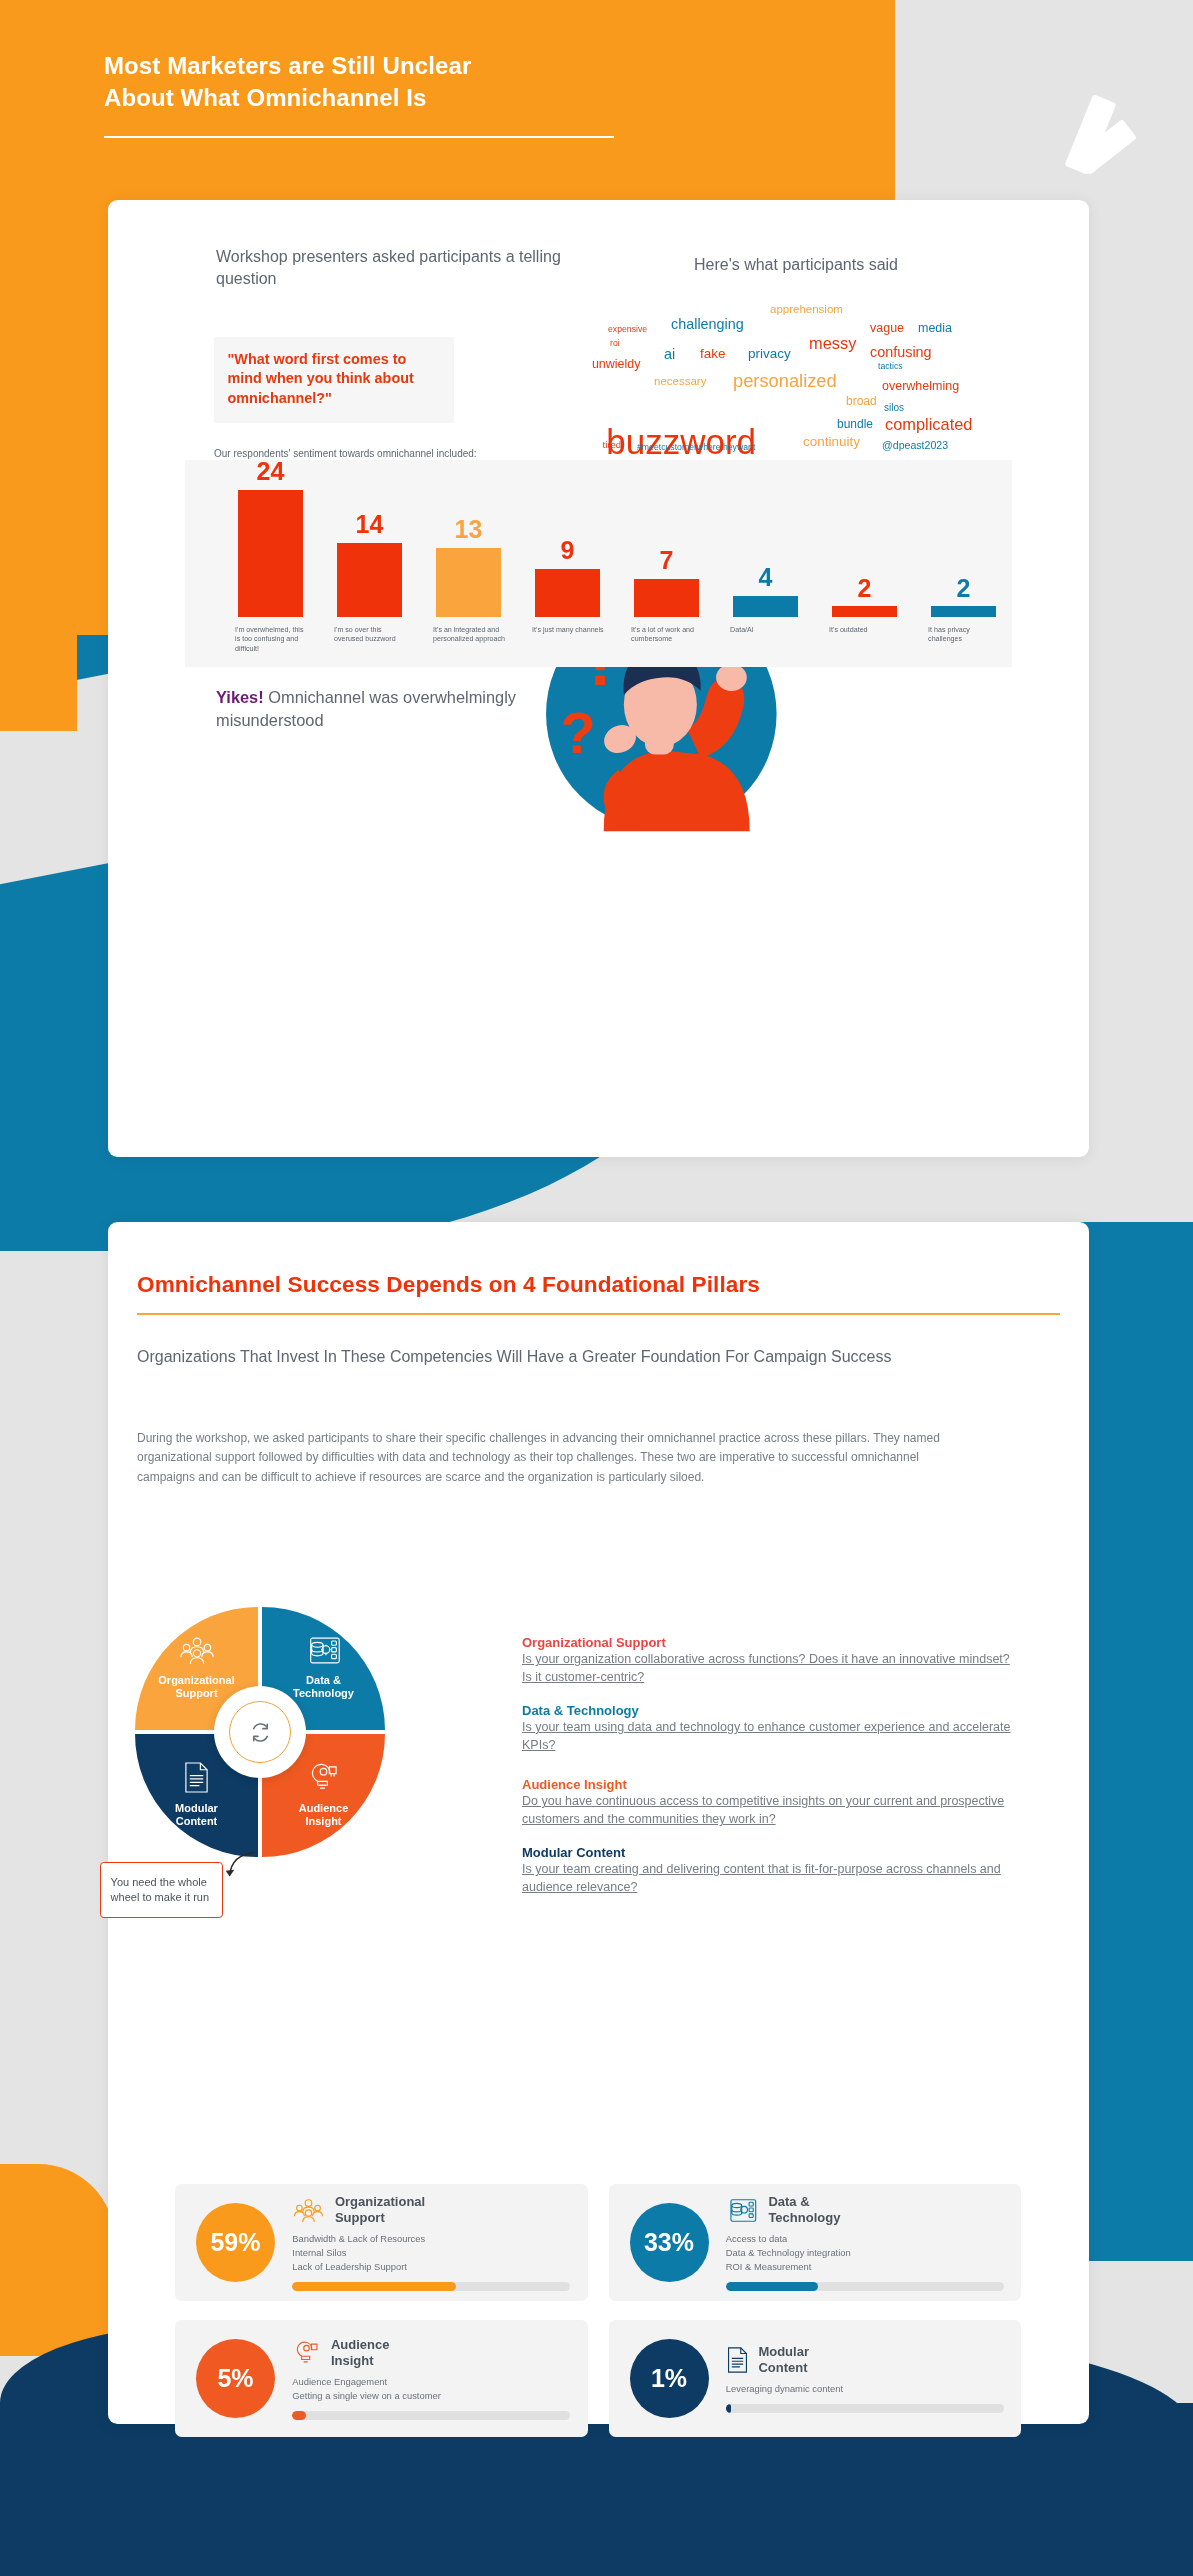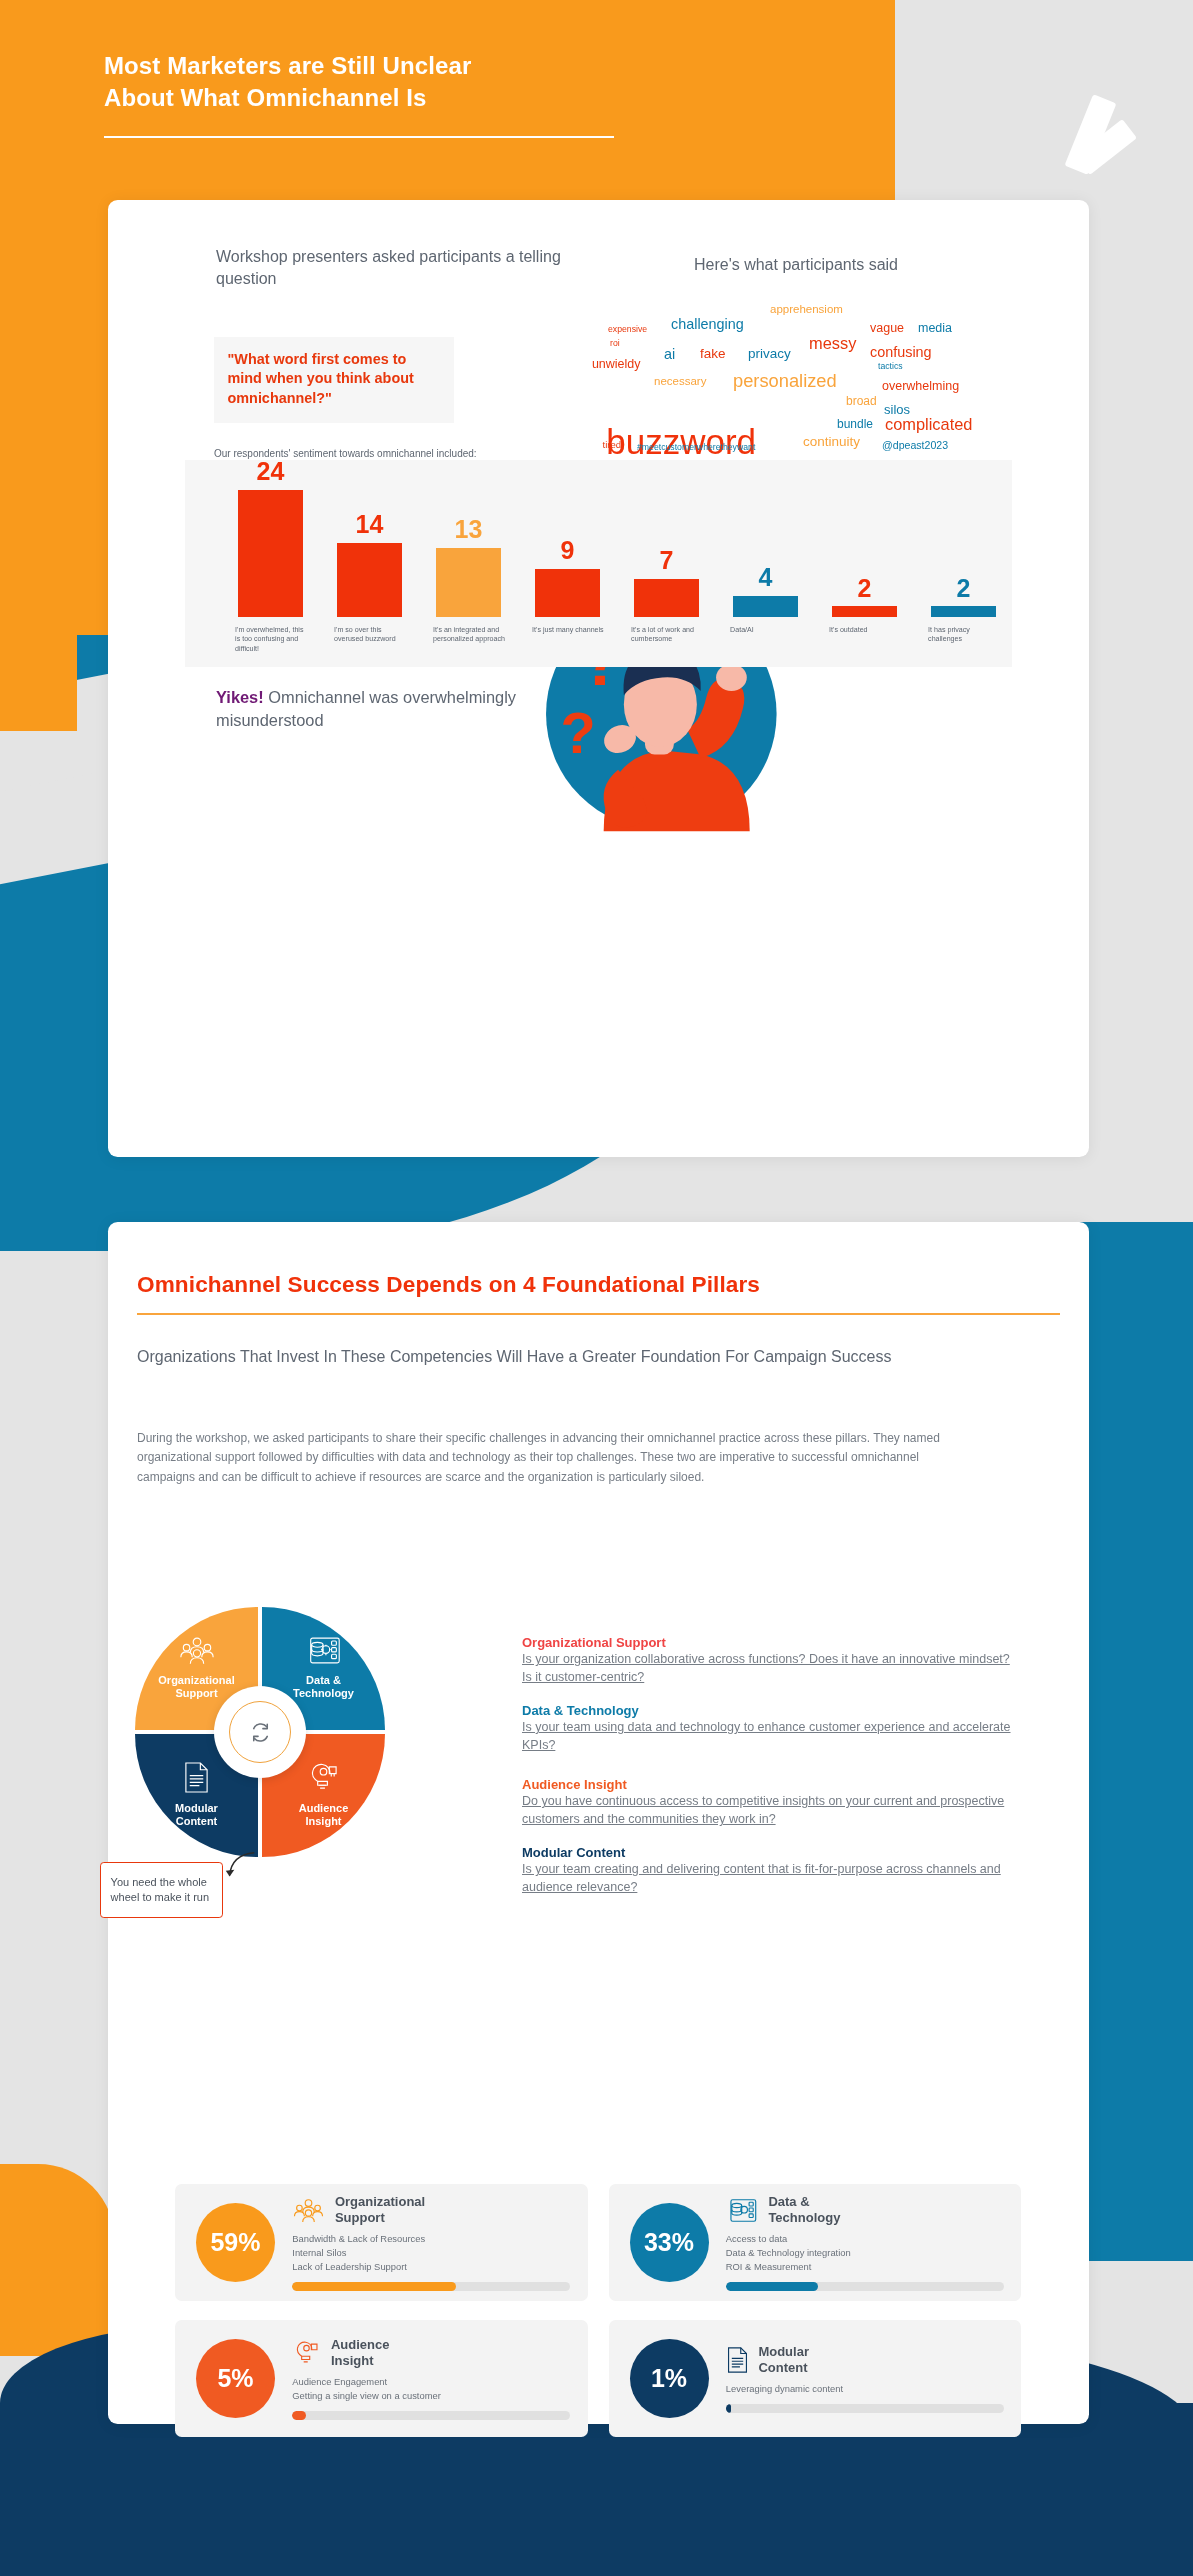--- a/index.html
+++ b/index.html
@@ -313,21 +313,21 @@
       <span class="w" style="left: 75px; top: 56px; font-size: 14.4px; color: rgb(13, 123, 168);">ai</span>
       <span class="w" style="left: 111px; top: 56px; font-size: 13.5px; color: rgb(232, 56, 13);">fake</span>
       <span class="w" style="left: 159px; top: 56px; font-size: 13.5px; color: rgb(13, 123, 168);">privacy</span>
       <span class="w" style="left: 281px; top: 54px; font-size: 14.4px; color: rgb(232, 56, 13);">confusing</span>
       <span class="w" style="left: 289px; top: 71px; font-size: 8.7px; color: rgb(13, 123, 168);">tactics</span>
       <span class="w" style="left: 65px; top: 85px; font-size: 11.5px; color: rgb(249, 164, 60);">necessary</span>
       <span class="w" style="left: 144px; top: 81px; font-size: 18.3px; color: rgb(249, 164, 60);">personalized</span>
       <span class="w" style="left: 293px; top: 89px; font-size: 12.5px; color: rgb(232, 56, 13);">overwhelming</span>
       <span class="w" style="left: 17.3px; top: 109px; font-size: 35px; color: rgb(240, 50, 10); margin-top: 24px;">buzzword</span>
       <span class="w" style="left: 257px; top: 104px; font-size: 12px; color: rgb(249, 164, 60);">broad</span>
-      <span class="w" style="left: 295px; top: 112px; font-size: 13px; color: rgb(13, 123, 168);">silos</span>
+      <span class="w" style="left: 295px; top: 112px; font-size: 10px; color: rgb(13, 123, 168);">silos</span>
       <span class="w" style="left: 248px; top: 127px; font-size: 12px; color: rgb(13, 123, 168);">bundle</span>
       <span class="w" style="left: 296px; top: 125px; font-size: 16.4px; color: rgb(232, 56, 13);">complicated</span>
       <span class="w" style="left: 13.5px; top: 149px; font-size: 9.6px; color: rgb(232, 56, 13);">tired</span>
       <span class="w" style="left: 48px; top: 152px; font-size: 8.7px; color: rgb(13, 123, 168);">#meetcustomerwheretheywant</span>
       <span class="w" style="left: 214px; top: 144px; font-size: 13.5px; color: rgb(249, 164, 60);">continuity</span>
       <span class="w" style="left: 293px; top: 149px; font-size: 10.6px; color: rgb(13, 123, 168);">@dpeast2023</span>
       <span class="w" style="left: 4.8px; top: 171px; font-size: 11.5px; color: rgb(232, 56, 13);">overused</span>
       <span class="w" style="left: 67px; top: 179px; font-size: 15.4px; color: rgb(249, 164, 60);">integrated</span>
       <span class="w" style="left: 165px; top: 183px; font-size: 10.6px; color: rgb(249, 164, 60);">consistency</span>
       <span class="w" style="left: 250px; top: 175px; font-size: 15.4px; color: rgb(232, 56, 13);">misunderstood</span>

